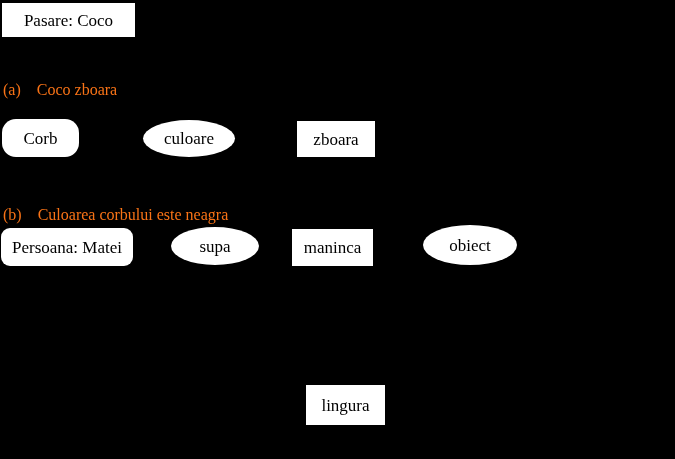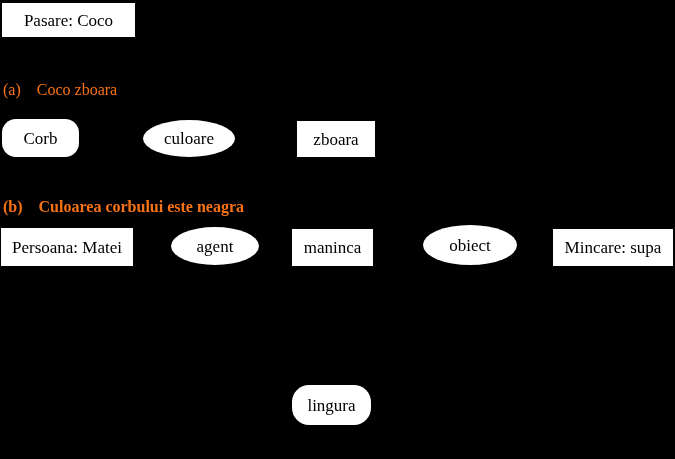--- a/index.html
+++ b/index.html
@@ -61,32 +61,31 @@
     <span class="marker">(a)</span>
     <span class="text">Coco zboara</span>
   </div>
 
   <div class="node box" style="left:2px; top:119px; width:77px; height:38px;border-radius:14px;">Corb</div>
 
   <div class="node ellipse" style="left:143px; top:120px; width:92px; height:37px;text-align:right;">culoare</div>
 
   <div class="node box" style="left:297px; top:121px; width:78px; height:36px;">zboara</div>
 
-  <div class="caption" style="left:3px; top:167px;font-weight:bold;">
+  <div class="caption" style="left:3px; top:175px;">
     <span class="marker">(b)</span>
     <span class="text">Culoarea corbului este neagra</span>
   </div>
 
-  <div class="node box" style="left:1px; top:228px; width:132px; height:38px;">Persoana: Matei</div>
+  <div class="node box" style="left:1px; top:228px; width:132px; height:38px;border-radius:9px;">Persoana: Matei</div>
 
-  <div class="node ellipse" style="left:171px; top:227px; width:88px; height:38px;">agent</div>
+  <div class="node ellipse" style="left:171px; top:227px; width:88px; height:38px;">supa</div>
 
   <div class="node box" style="left:292px; top:229px; width:81px; height:37px;">maninca</div>
 
   <div class="node ellipse" style="left:423px; top:225px; width:94px; height:40px;">obiect</div>
 
-  <div class="node box" style="left:553px; top:229px; width:120px; height:37px;">Mincare: supa</div>
 
 
-  <div class="node box" style="left:292px; top:385px; width:79px; height:40px;border-radius:17px;">lingura</div>
+  <div class="node box" style="left:306px; top:385px; width:79px; height:40px;">lingura</div>
 
 
 </div>
 
 </body></html>

